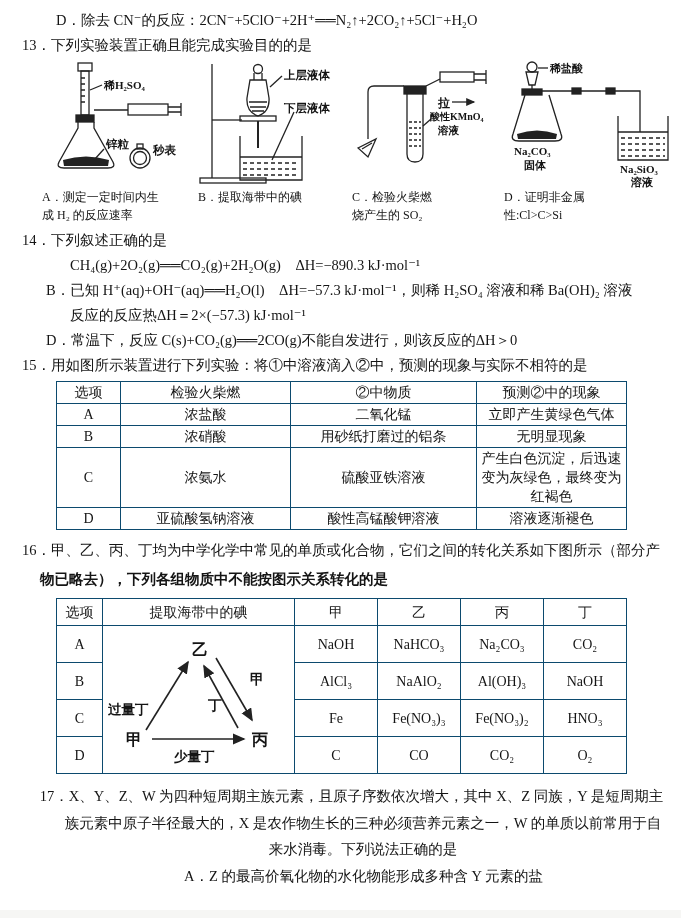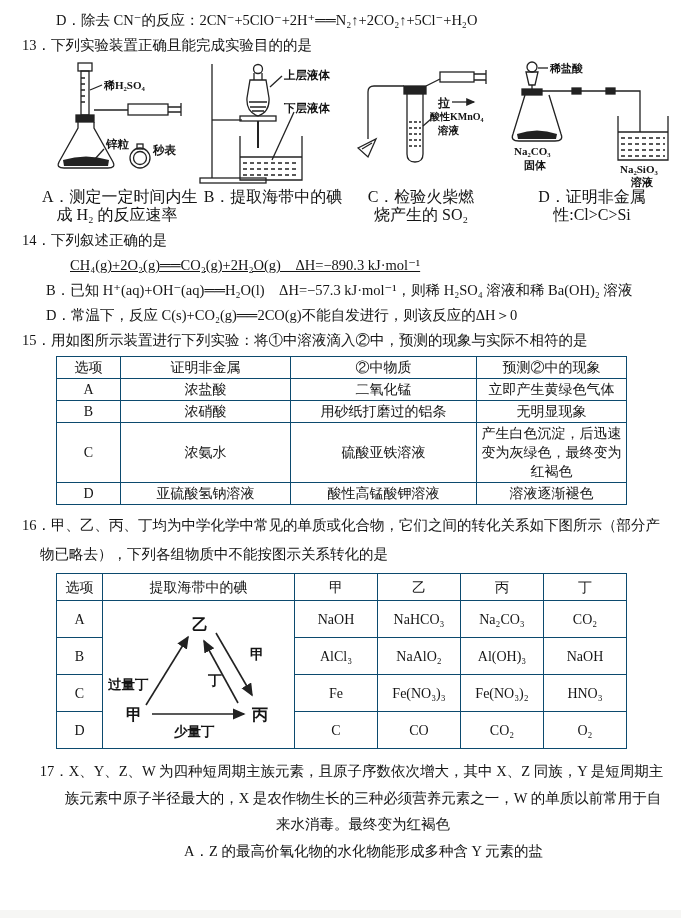--- a/index.html
+++ b/index.html
@@ -1,40 +1,40 @@
 <!DOCTYPE html>
 <html><head>
 <meta charset="utf-8">
 <style>
   html,body{margin:0;padding:0;background:#f6f6f4;}
   .page{position:relative;width:681px;height:910px;background:#ffffff;overflow:hidden;
         font-family:"Liberation Serif","DejaVu Serif",serif;color:#141414;font-size:14.5px;}
   .ln{white-space:nowrap;line-height:25px;}
   .stem{margin-left:22px;}
   .opt{margin-left:46px;}
-  .eq{margin-left:70px;text-decoration:underline;}
+  .eq{margin-left:70px;}
   .cont{margin-left:45px;}
   
   .apparatus-row{display:flex;margin:2px 0 0 22px;}
   .app{display:flex;flex-direction:column;}
   .app svg{display:block;}
-  .caption{font-size:16px;line-height:18px;white-space:nowrap;text-align:center;}
+  .caption{font-size:12px;line-height:18px;white-space:nowrap;}
   .cap-a{margin-left:20px;} .cap-d{margin-left:12px;}
   svg text{font-family:"Liberation Serif","DejaVu Serif",serif;font-weight:bold;fill:#141414;}
   
   table{border-collapse:collapse;margin-left:56px;table-layout:fixed;}
   td,th{border:1px solid #0c4a6e;text-align:center;font-weight:normal;
         font-size:14px;padding:1px 4px;line-height:19px;}
   #q15-table{width:570px;margin-top:3px;}
   #q16-table{width:570px;margin-top:4px;}
   #q16-table td,#q16-table th{height:34px;}
   #q16-table th{height:24px;}
   .diagram-cell{padding:0;}
   .q16-stem1{margin-left:22px;line-height:29px;white-space:nowrap;}
-  .q16-stem2{margin-left:40px;line-height:29px;white-space:nowrap;}
+  .q16-stem2{margin-left:40px;line-height:29px;white-space:nowrap;font-weight:bold;}
   .q17 .ln{line-height:26.5px;text-align:center;}
   .top-pad{height:8px;}
   .gap6{height:6px;} .gap4{height:4px;} .gap9{height:9px;}
 </style>
 </head>
 <body>
 
 <div class="page">
   <div class="top-pad"></div>
 
@@ -149,36 +149,37 @@
       <div class="caption cap-d">性:Cl&gt;C&gt;Si</div>
     </div>
   </div>
 
   <div class="gap4"></div>
 
   <div>
     <div class="ln stem">14．下列叙述正确的是</div>
     <div class="ln eq">CH₄(g)+2O₂(g)══CO₂(g)+2H₂O(g)　ΔH=−890.3 kJ·mol⁻¹</div>
     <div class="ln opt">B．已知 H⁺(aq)+OH⁻(aq)══H₂O(l)　ΔH=−57.3 kJ·mol⁻¹，则稀 H₂SO₄ 溶液和稀 Ba(OH)₂ 溶液</div>
+    <div class="ln eq">反应的反应热ΔH＝2×(−57.3) kJ·mol⁻¹</div>
     <div class="ln opt">D．常温下，反应 C(s)+CO₂(g)══2CO(g)不能自发进行，则该反应的ΔH＞0</div>
   </div>
 
   <div>
     <div class="ln stem">15．用如图所示装置进行下列实验：将①中溶液滴入②中，预测的现象与实际不相符的是</div>
     <table id="q15-table">
       <colgroup>
           <col style="width:64px">
           <col style="width:170px">
           <col style="width:186px">
           <col style="width:150px">
         </colgroup>
       <tbody>
           <tr>
         <th>选项</th>
-        <th>证明非金属</th>
+        <th>检验火柴燃</th>
         <th>②中物质</th>
         <th>预测②中的现象</th>
       </tr>
       <tr>
         <td>A</td>
         <td>浓盐酸</td>
         <td>二氧化锰</td>
         <td>立即产生黄绿色气体</td>
       </tr>
       <tr>
@@ -278,17 +279,17 @@
       </tr>
     </tbody>
       </table>
   </div>
 
   <div class="gap9"></div>
 
   <div class="q17">
     <div class="ln stem">17．X、Y、Z、W 为四种短周期主族元素，且原子序数依次增大，其中 X、Z 同族，Y 是短周期主</div>
     <div class="ln cont">族元素中原子半径最大的，X 是农作物生长的三种必须营养元素之一，W 的单质以前常用于自</div>
-    <div class="ln cont">来水消毒。最终变为红褐色</div>
+    <div class="ln cont">来水消毒。下列说法正确的是</div>
     <div class="ln opt">A．Z 的最高价氧化物的水化物能形成多种含 Y 元素的盐</div>
 
   </div>
 </div>
 
 </body></html>

